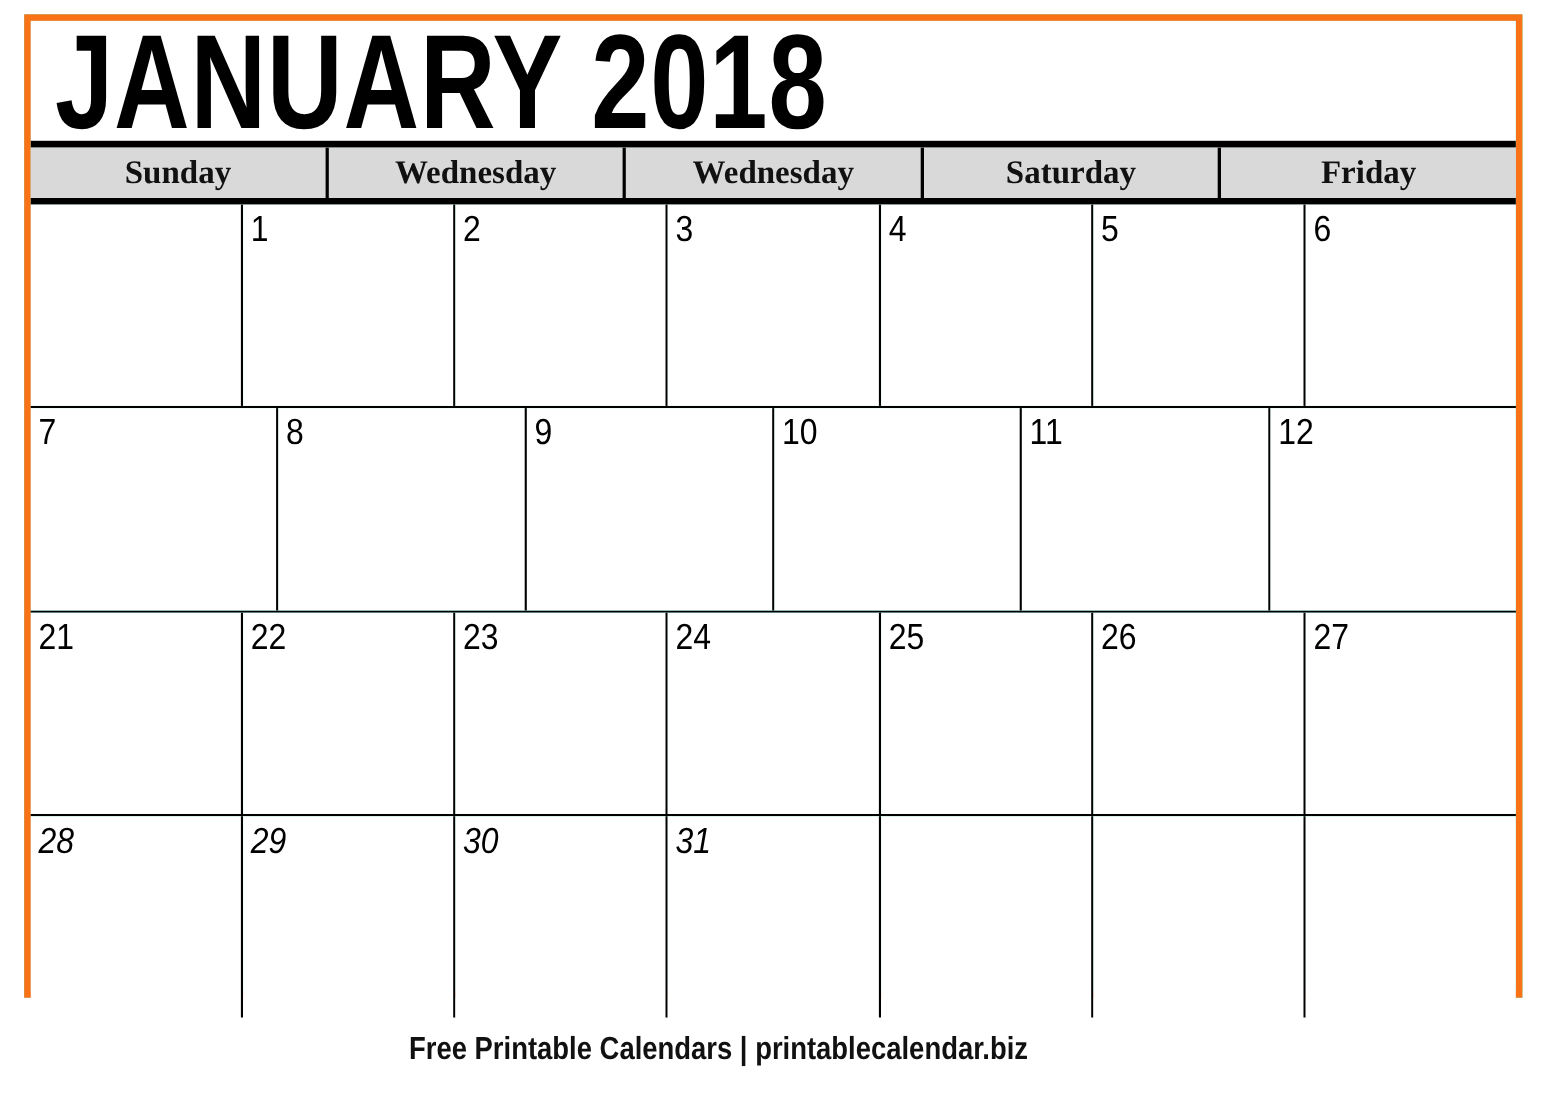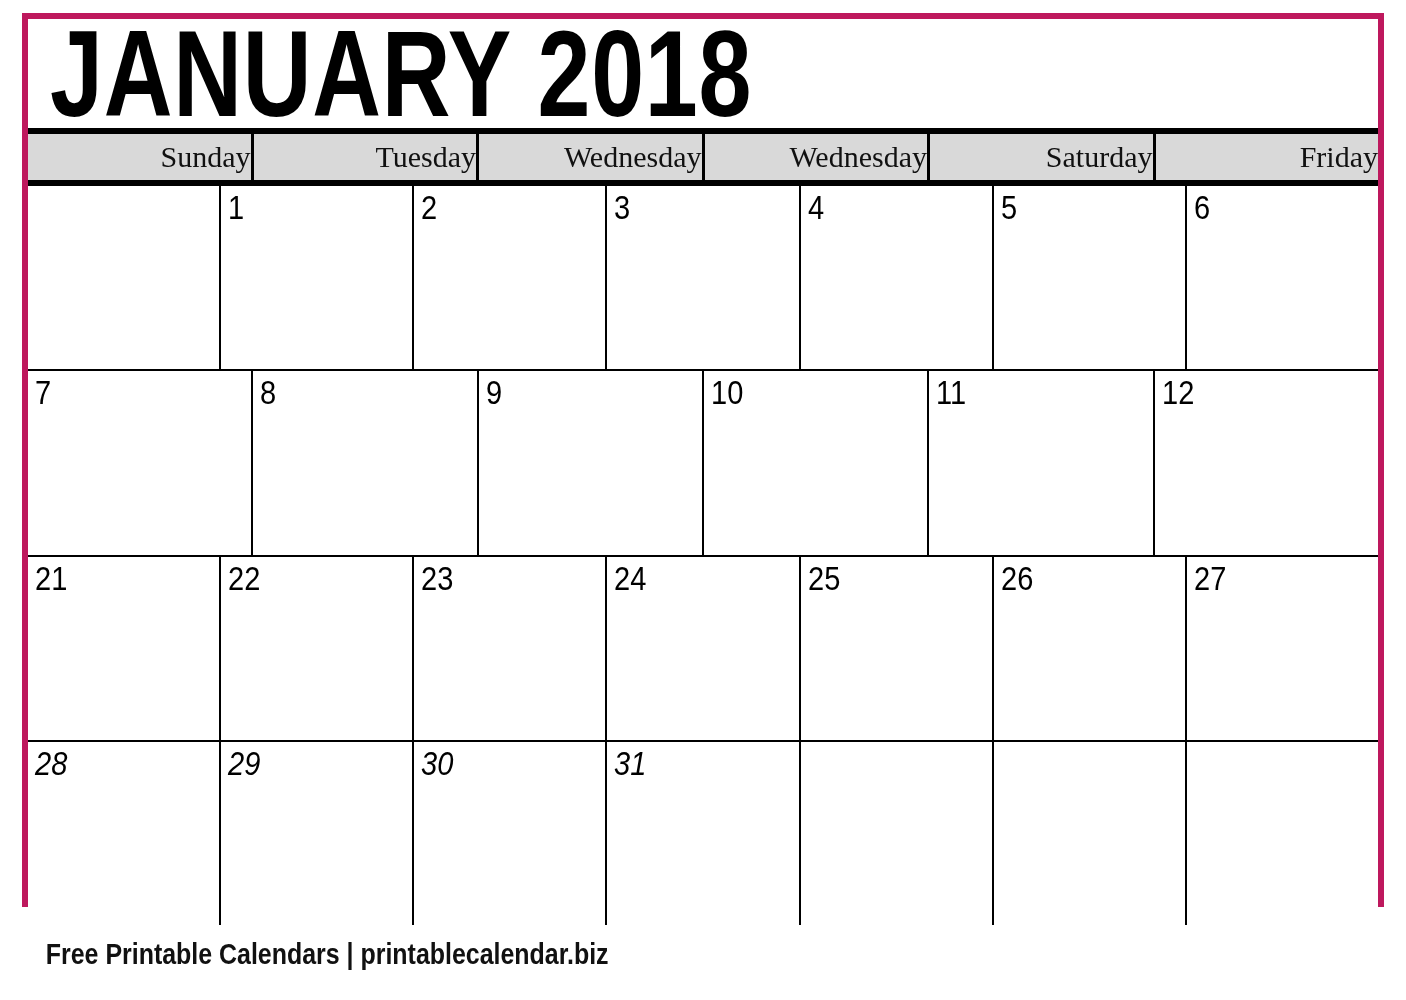--- a/index.html
+++ b/index.html
@@ -22,21 +22,21 @@
     overflow: hidden;
   }
 
   
   #calendar-frame {
     position: absolute;
     left: 22px;
     top: 13px;
     width: 1362px;
     height: 894px;
-    border: 6px solid #be185d;
+    border: 6px solid #f97316;
     box-sizing: border-box;
     background: #5eead4;
   }
 
   
   #title-band {
     position: relative;
     height: 115px;
     border-bottom: 6px solid #000000;
     box-sizing: border-box;
@@ -64,28 +64,29 @@
     display: flex;
     height: 52px;
     background: #d9d9d9;
     border-bottom: 6px solid #000000;
     box-sizing: border-box;
   }
   .weekday-cell {
     flex: 1 1 0;
     display: flex;
     align-items: center;
-    justify-content: flex-end;
+    justify-content: center;
     background: #d9d9d9;
     border-right: 3px solid #000000;
     box-sizing: border-box;
     font-family: "Liberation Serif", serif;
     font-size: 30px;
     color: #111111;
     line-height: 1;
+    font-weight: bold;
   }
   .weekday-cell:last-child { border-right: none; }
 
   
   #day-grid {
     display: flex;
     flex-direction: column;
     height: 739px;
   }
   .week-row {
@@ -117,26 +118,28 @@
     transform-origin: left top;
     transform: scaleX(0.88);
   }
 
   
   #footer {
     position: absolute;
     left: 0;
     top: 938px;
     width: 1282px;
+    text-align: center;
     font-family: "Liberation Sans Narrow", "Liberation Sans", sans-serif;
     font-weight: 700;
     font-size: 29px;
     letter-spacing: 0px;
     color: #111111;
     white-space: nowrap;
+    padding-left: 12px;
   }
   #footer .footer-inner {
     display: inline-block;
     transform: scaleX(0.86);
     transform-origin: center center;
   }
 </style>
 </head>
 <body>
 
@@ -146,23 +149,20 @@
 
     <div id="title-band">
       <div id="month-title">JANUARY 2018</div>
     </div>
 
     <div id="weekday-row">
       <div class="weekday-cell">
         <span>Sunday</span>
       </div>
       <div class="weekday-cell">
-        <span>Tuesday</span>
-      </div>
-      <div class="weekday-cell">
         <span>Wednesday</span>
       </div>
       <div class="weekday-cell">
         <span>Wednesday</span>
       </div>
       <div class="weekday-cell">
         <span>Saturday</span>
       </div>
       <div class="weekday-cell">
         <span>Friday</span>

